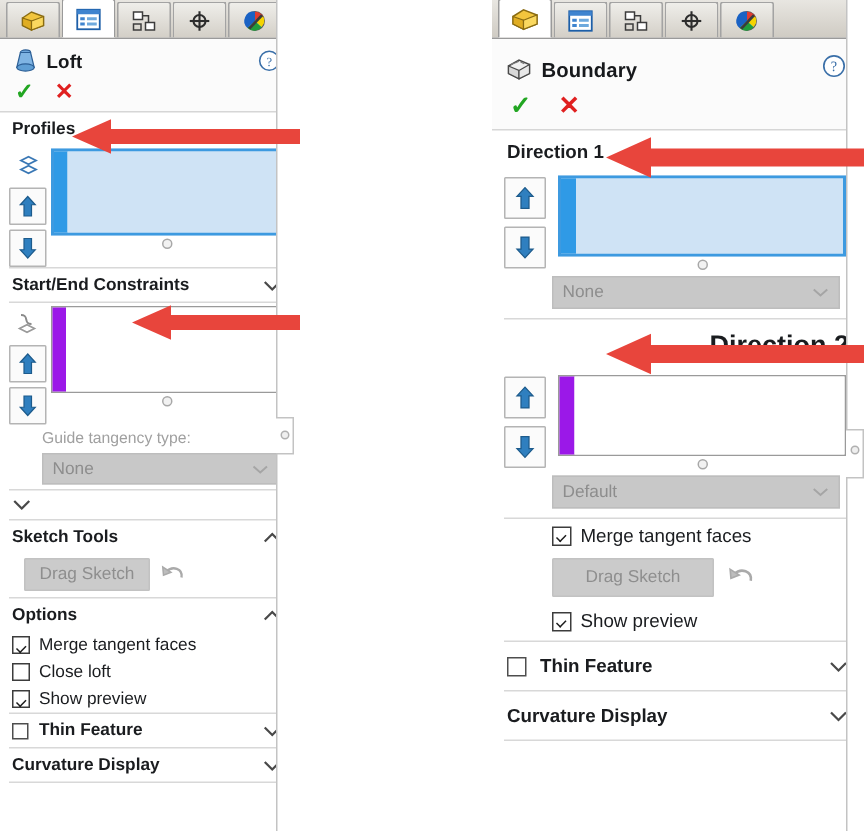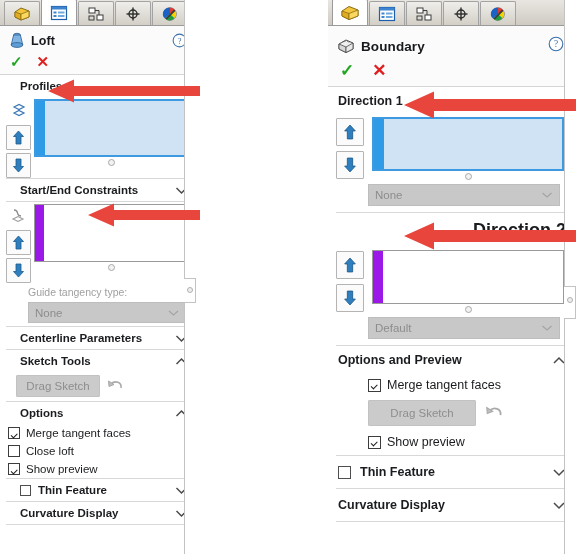--- a/index.html
+++ b/index.html
@@ -67,21 +67,21 @@
   .ok-cancel { display: flex; align-items: center; padding: 4px 0 3px 2px; gap: 14px; }
   .glyph-ok   { font-size: 15px; color: #22a622; font-weight: bold; line-height: 1; }
   .glyph-x    { font-size: 15px; color: #e02020; font-weight: bold; line-height: 1; }
 
   .thin-rule { height: 1px; background: #d6d6d6; margin: 3px 6px 0 6px; }
   .thin-rule.full { margin: 0; }
 
   
   .sec-head {
     display: flex; align-items: center;
-    padding: 5px 8px 5px 20px;
+    padding: 5px 8px 5px 8px;
     position: relative;
     font-size: 11.5px; font-weight: bold; color: #1a1c1f;
   }
   .sec-head .label { flex: 1; }
   .sec-head .chev { color: #5a5a5a; font-size: 11px; line-height: 1; }
   .sec-head .cb {
     width: 11px; height: 11px; border: 1px solid #4e4e4e;
     background: #fff; margin-right: 7px; flex: none;
   }
   .sec-divider { height: 1px; background: #d8d8d8; margin: 0 6px; }
@@ -317,21 +317,20 @@
       <div class="sub-label">Guide tangency type:</div>
       <div class="combo">
         <span class="cval">None</span>
         <svg class="cchev" width="11" height="8" viewBox="0 0 11 8">
           <path d="M1 2 L5.5 6 L10 2" fill="none" stroke="#a5a5a5" stroke-width="1.3"></path>
         </svg>
       </div>
       <div class="sec-divider"></div>
 
       <div class="sec-head">
-        <span class="label">Centerline Parameters</span>
         <svg class="chev" width="13" height="9" viewBox="0 0 13 9">
           <path d="M1.5 2 L6.5 7 L11.5 2" fill="none" stroke="#4a4a4a" stroke-width="1.5"></path>
         </svg>
       </div>
       <div class="sec-divider"></div>
 
       <div class="sec-head">
         <span class="label">Sketch Tools</span>
         <svg class="chev" width="13" height="9" viewBox="0 0 13 9">
           <path d="M1.5 7 L6.5 2 L11.5 7" fill="none" stroke="#4a4a4a" stroke-width="1.5"></path>
@@ -521,26 +520,20 @@
         </div>
       </div>
       <div class="combo" style="margin:4px 16px 6px 40px; height:22px;">
         <span class="cval">Default</span>
         <svg class="cchev" width="12" height="8" viewBox="0 0 11 8">
           <path d="M1 2 L5.5 6 L10 2" fill="none" stroke="#a5a5a5" stroke-width="1.3"></path>
         </svg>
       </div>
       <div class="sec-divider" style="margin:0 8px;"></div>
 
-      <div class="sec-head" style="font-size:12.5px; padding:7px 10px;">
-        <span class="label">Options and Preview</span>
-        <svg class="chev" width="14" height="9" viewBox="0 0 13 9">
-          <path d="M1.5 7 L6.5 2 L11.5 7" fill="none" stroke="#4a4a4a" stroke-width="1.5"></path>
-        </svg>
-      </div>
       <div class="cbrow indent" style="font-size:12.5px; padding-left:40px; padding-top:4px; padding-bottom:4px;">
         <span class="cbbox checked" style="width:13px;height:13px;"></span>
         <span>Merge tangent faces</span>
       </div>
       <div class="dragrow indent2" style="padding-left:40px; gap:8px; padding-top:4px; padding-bottom:5px;">
         <div class="drag-btn wide">Drag Sketch</div>
         <svg class="undo-icon" style="width:22px;height:20px;" viewBox="0 0 20 18">
           <path d="M5 7 C9 3, 16 5, 15 11" fill="none" stroke="#aaaaaa" stroke-width="1.6"></path>
           <path d="M2.5 4 L3 9.5 L8 7.5 Z" fill="#bdbdbd" stroke="#aaaaaa" stroke-width="1"></path>
         </svg>

